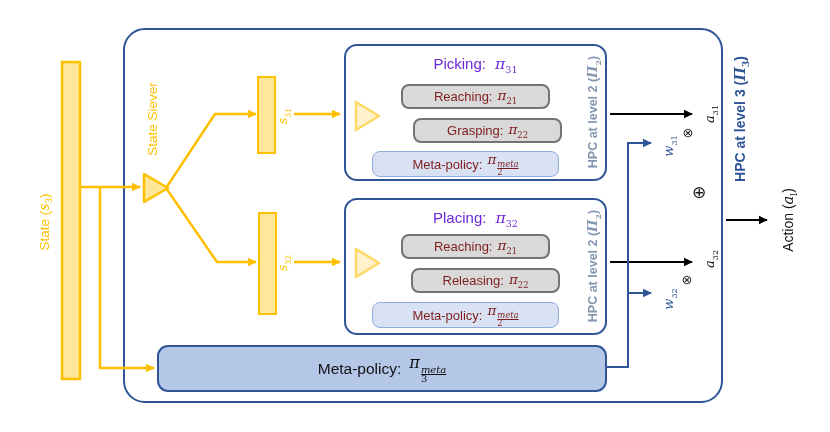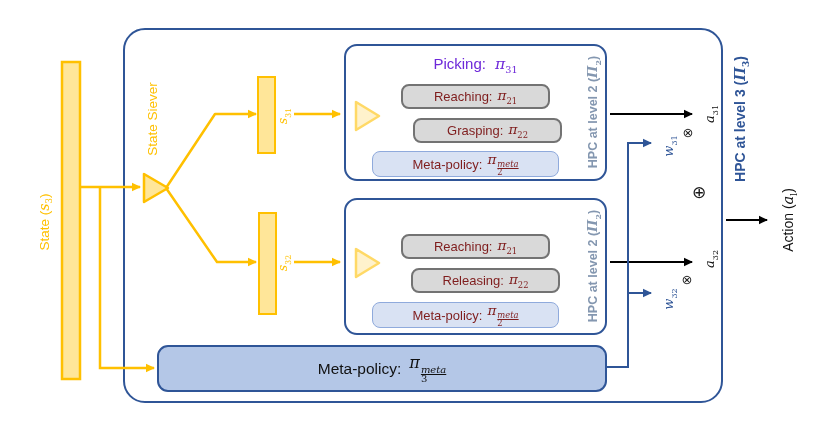--- a/index.html
+++ b/index.html
@@ -89,20 +89,23 @@
     <div class="row row-meta" style="top:105px;">
       <span>Meta-policy:</span>
         <span class="math"><i>π</i><span class="ss">
             <span class="ss-sup">meta</span>
             <span class="ss-sub">2</span>
           </span></span>
     </div>
   </div>
 
   <div class="box hpc2-box place-box">
+    <div class="box-title">
+      <span>Placing:</span><span class="math"><i>π</i><sub>32</sub></span>
+    </div>
     <div class="row row-gray" style="top:34px;">
       <span>Reaching:</span>
         <span class="math"><i>π</i><sub>21</sub></span>
     </div>
     <div class="row row-gray" style="top:68px;margin-left:10px;">
       <span>Releasing:</span>
         <span class="math"><i>π</i><sub>22</sub></span>
     </div>
     <div class="row row-meta" style="top:102px;">
       <span>Meta-policy:</span>

